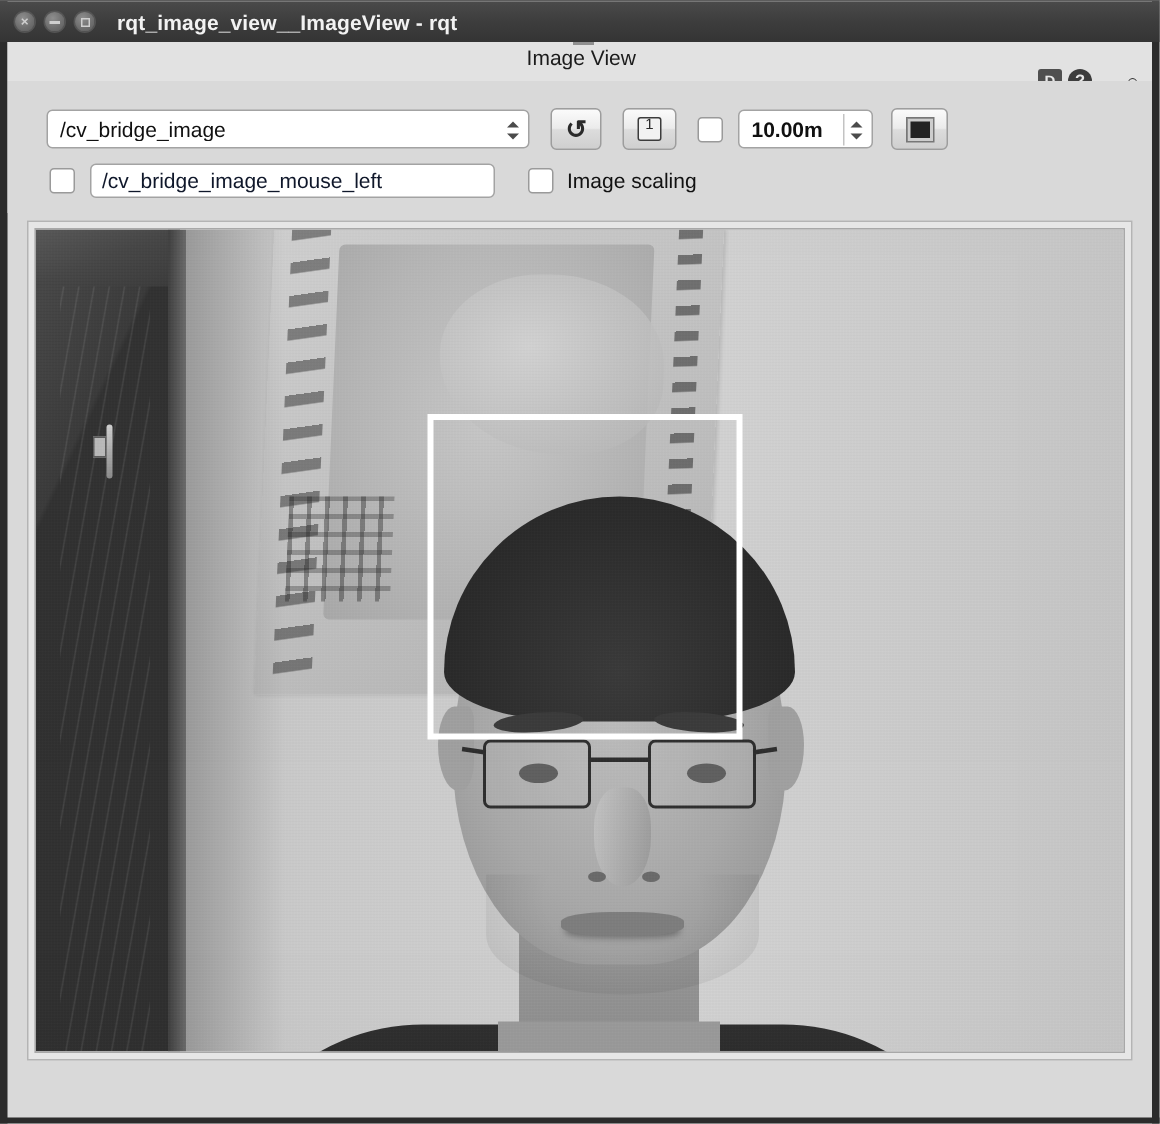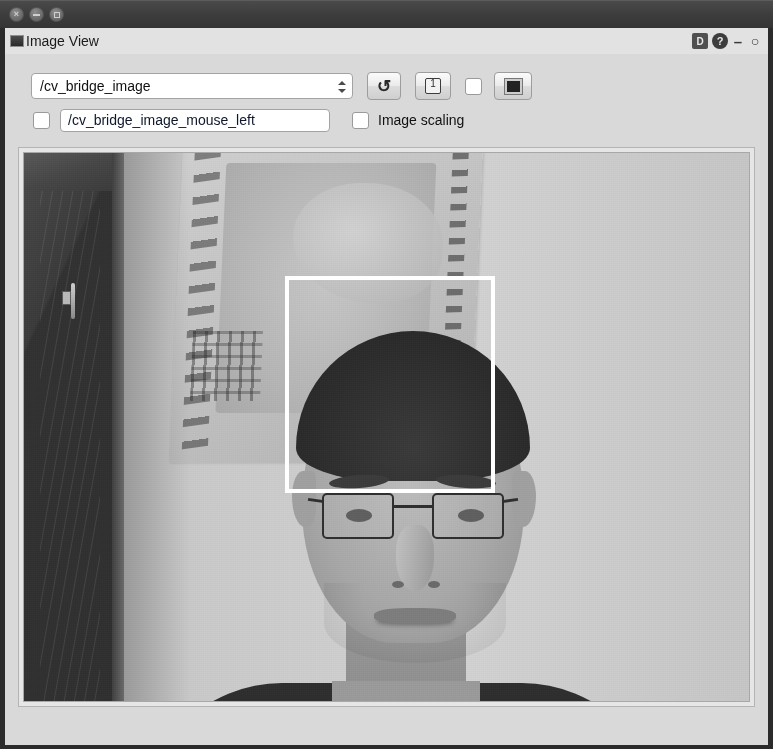--- a/index.html
+++ b/index.html
@@ -88,20 +88,21 @@
   
   #plugin-header {
     position: absolute;
     left: 0; top: 28px;
     width: 763px;
     height: 26px;
     background: #e2e2e2;
     display: flex;
     align-items: center;
     box-sizing: border-box;
+    flex-direction: column;
   }
   #plugin-icon {
     width: 14px; height: 12px;
     margin-left: 5px;
     background: linear-gradient(to bottom, #4c4c4c 0%, #2a2a2a 100%);
     border: 1px solid #8f8f8f;
     box-sizing: border-box;
   }
   #plugin-title {
     font-size: 14px;
@@ -638,20 +639,21 @@
       <div class="win-btn close">
         <span class="glyph">×</span>
       </div>
       <div class="win-btn minimize">
         <span class="glyph"></span>
       </div>
       <div class="win-btn maximize">
         <span class="glyph"></span>
       </div>
     </div>
+    <div id="title-text">rqt_image_view__ImageView - rqt</div>
   </div>
 
   <div id="plugin-header">
     <div id="plugin-icon"></div>
     <div id="plugin-title">Image View</div>
     <div id="plugin-header-right">
       <div class="hdr-btn dock">D</div>
       <div class="hdr-btn help">?</div>
       <div class="hdr-btn minimize-plugin">–</div>
       <div class="hdr-btn close-plugin">○</div>
@@ -673,20 +675,27 @@
       <div id="refresh-btn" class="tbtn">
         <span class="refresh-icon">↻</span>
       </div>
 
       <div id="save-btn" class="tbtn">
         <span class="save-icon"></span>
       </div>
 
       <div id="dyn-range-cb" class="cbox"></div>
 
+      <div id="range-spin">
+        <span class="value">10.00m</span>
+        <span class="spin">
+          <span class="tri-up"></span>
+          <span class="tri-down"></span>
+        </span>
+      </div>
 
       <div id="color-btn" class="tbtn">
         <span class="color-icon"></span>
       </div>
 
     </div>
 
     <div id="row2">
       <div id="pub-cb" class="cbox"></div>
       <div id="pub-topic">

